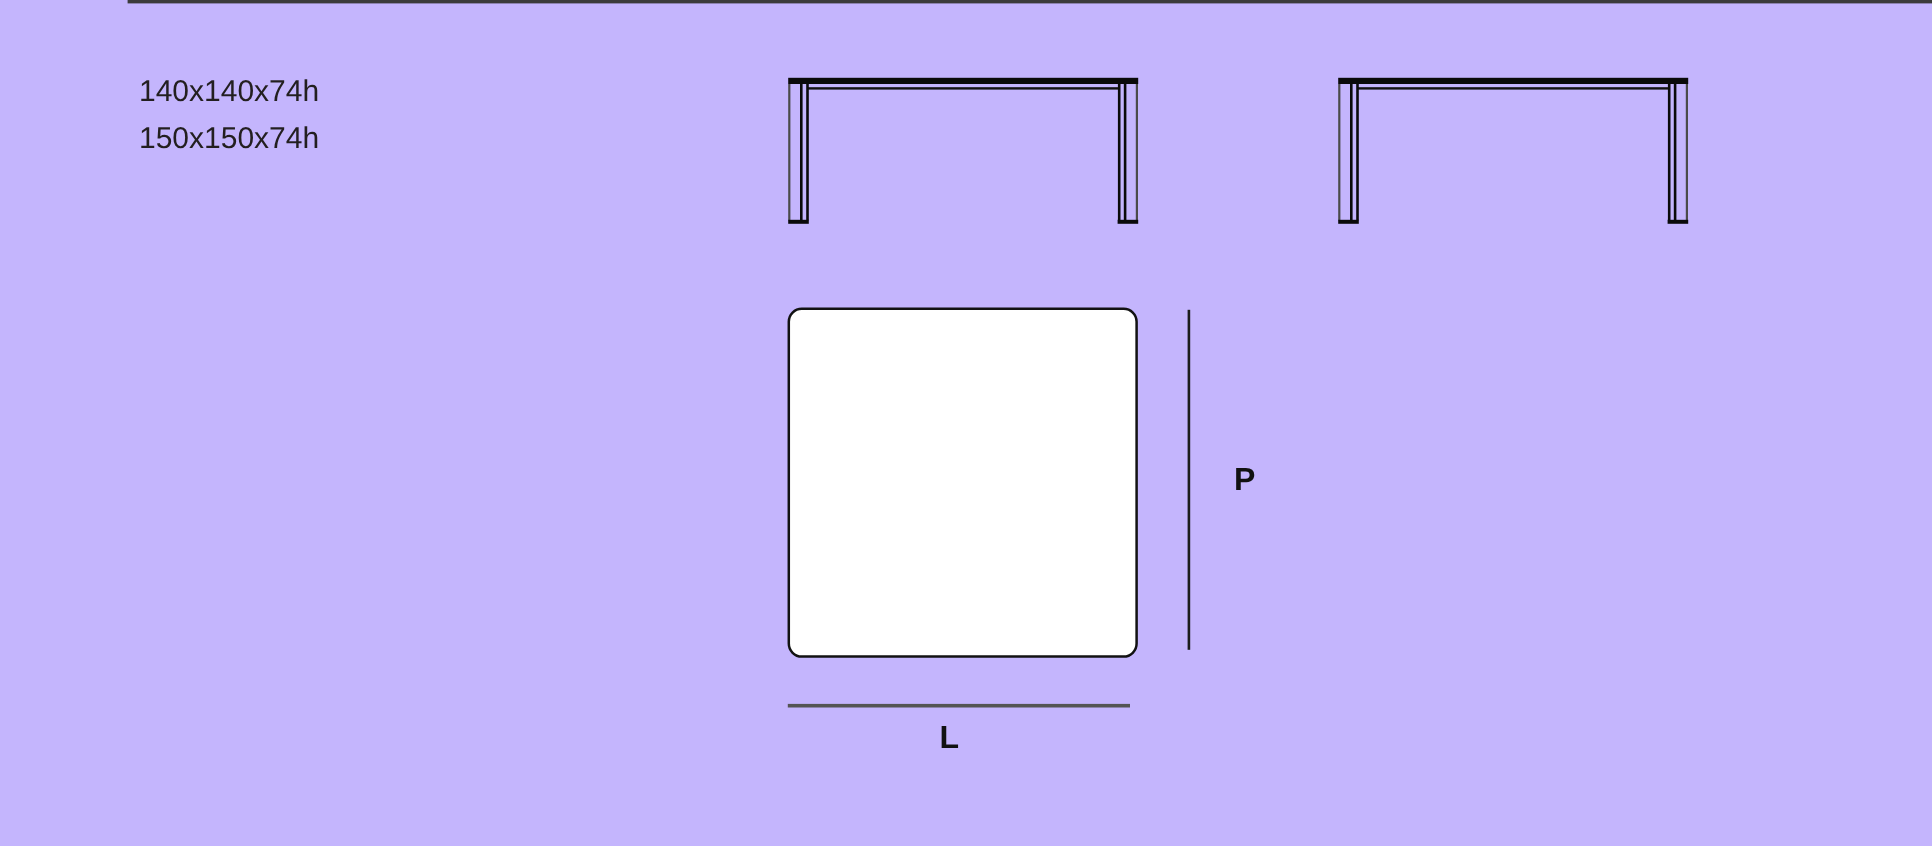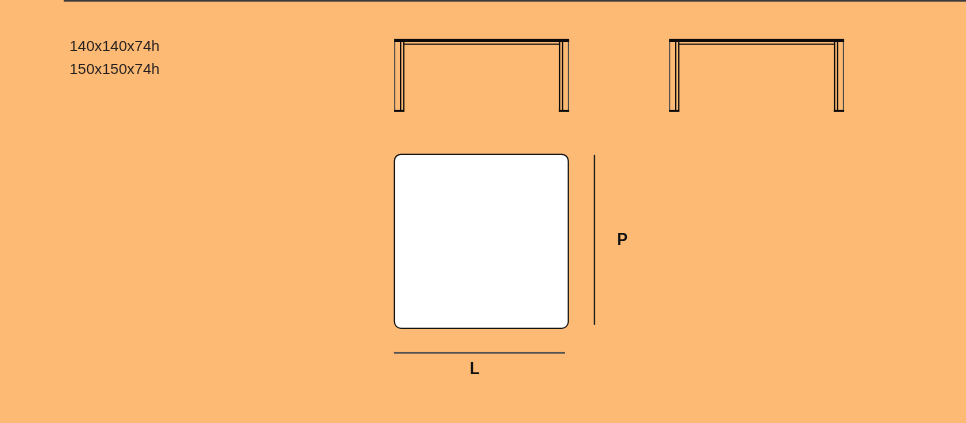--- a/index.html
+++ b/index.html
@@ -1,16 +1,16 @@
 <!DOCTYPE html>
 <html><head>
 <meta charset="utf-8">
 <style>
   html,body{margin:0;padding:0;background:#ffffff;}
-  .page{position:relative;width:966px;height:423px;background:#fdba74;overflow:hidden;
+  .page{position:relative;width:966px;height:423px;background:#c4b5fd;overflow:hidden;
         font-family:"Liberation Sans", sans-serif;}
   svg{position:absolute;left:0;top:0;}
 </style>
 </head>
 <body>
 <div class="page">
 <svg width="966" height="423" viewBox="0 0 966 423" xmlns="http://www.w3.org/2000/svg">
 
   <g>
     <rect x="63.8" y="0" width="902.2" height="1.7" fill="#3b3b3b"></rect>

